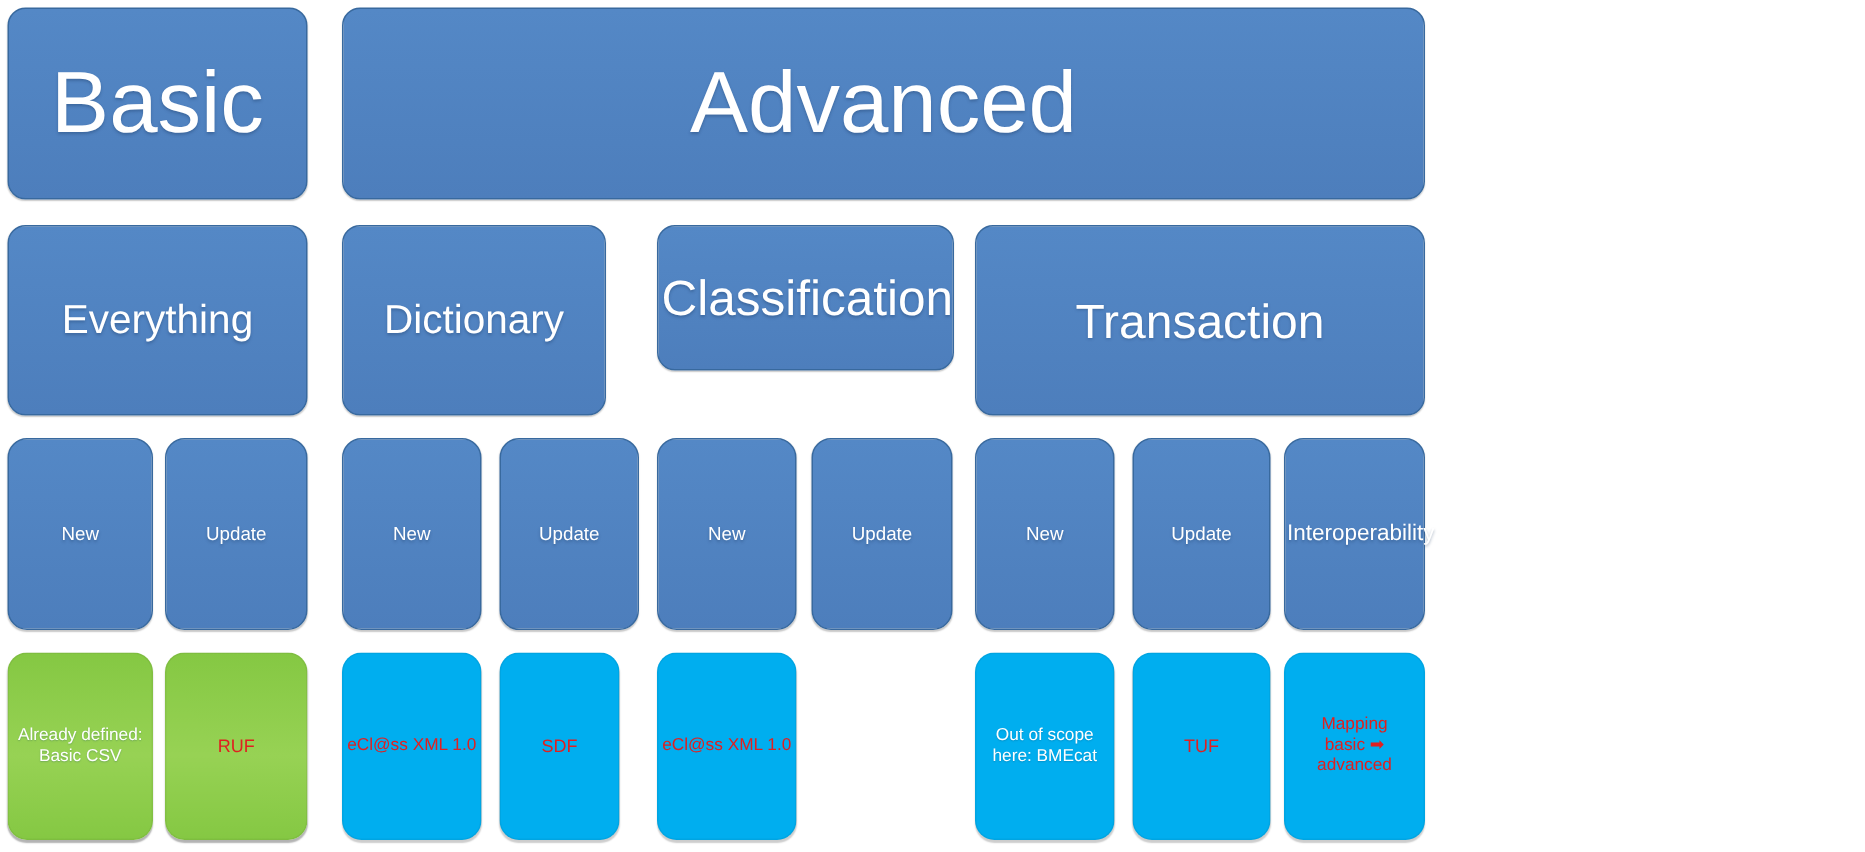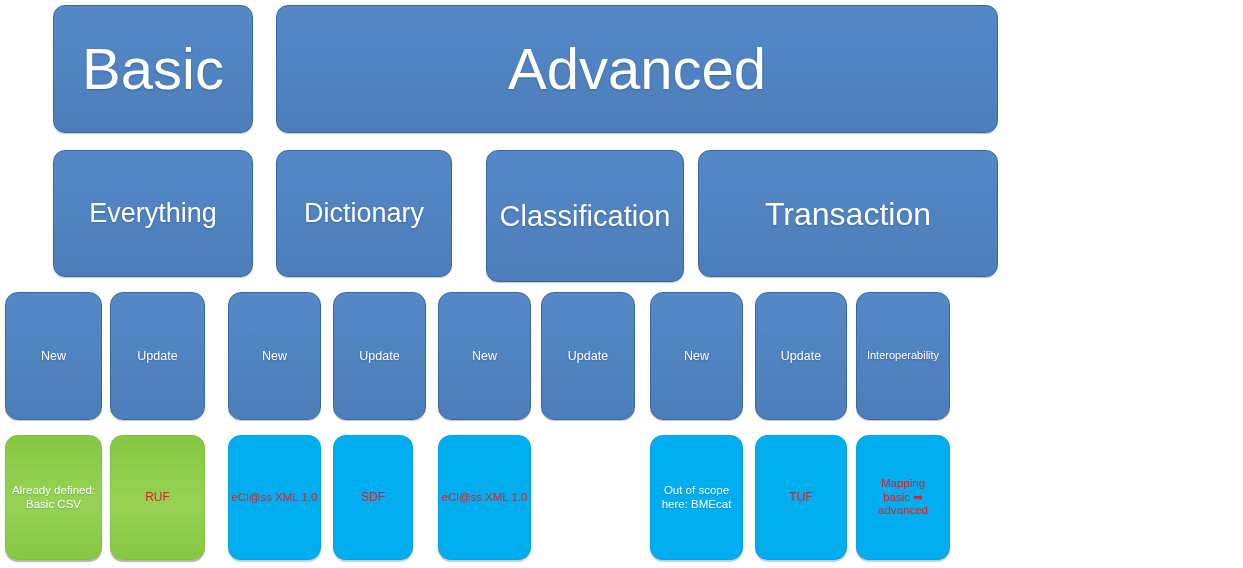--- a/index.html
+++ b/index.html
@@ -16,21 +16,21 @@
     position:absolute;display:flex;align-items:center;justify-content:center;
     text-align:center;box-sizing:border-box;padding:2px;
   }
   .blue{
     background:linear-gradient(180deg,var(--blue-light) 0%,var(--blue) 100%);
     border:1.5px solid var(--blue-border);
     color:var(--white);
     box-shadow:0 1px 1px rgba(0,0,0,0.22);
     text-shadow:0 1px 2px rgba(25,55,95,0.35);
   }
-  .big{border-radius:12px;margin-left:48px;}
+  .big{border-radius:12px;}
   .small{border-radius:13px;}
   .green{
     background:linear-gradient(180deg,var(--green) 0%,var(--green-light) 55%,var(--green) 100%);
     border:1px solid rgba(0,0,0,0.05);
     box-shadow:0 2px 1px rgba(0,0,0,0.30);
   }
   .cyan{
     background:var(--cyan);
     border:1px solid rgba(0,0,0,0.05);
     box-shadow:0 2px 1px rgba(0,0,0,0.20);
@@ -51,21 +51,21 @@
   <div class="box blue big" style="left:228px;top:5px;width:722px;height:128px;font-size:58px;">
     <span class="lbl lbl-big">Advanced</span>
   </div>
 
   <div class="box blue big" style="left:5px;top:150px;width:200px;height:127px;font-size:27px;">
     <span class="lbl lbl-big">Everything</span>
   </div>
   <div class="box blue big" style="left:228px;top:150px;width:176px;height:127px;font-size:27px;">
     <span class="lbl lbl-big">Dictionary</span>
   </div>
-  <div class="box blue big" style="left:438px;top:150px;width:198px;height:132px;font-size:29px;">
+  <div class="box blue big" style="left:438px;top:150px;width:198px;height:97px;font-size:33px;">
     <span class="lbl lbl-big">Classification</span>
   </div>
   <div class="box blue big" style="left:650px;top:150px;width:300px;height:127px;font-size:32px;">
     <span class="lbl lbl-big">Transaction</span>
   </div>
 
   <div class="box blue small" style="left:5px;top:292px;width:97px;height:128px;font-size:12.5px;">
     <span class="lbl">New</span>
   </div>
   <div class="box blue small" style="left:110px;top:292px;width:95px;height:128px;font-size:12.5px;">
@@ -82,21 +82,21 @@
   </div>
   <div class="box blue small" style="left:541px;top:292px;width:94px;height:128px;font-size:12.5px;">
     <span class="lbl">Update</span>
   </div>
   <div class="box blue small" style="left:650px;top:292px;width:93px;height:128px;font-size:12.5px;">
     <span class="lbl">New</span>
   </div>
   <div class="box blue small" style="left:755px;top:292px;width:92px;height:128px;font-size:12.5px;">
     <span class="lbl">Update</span>
   </div>
-  <div class="box blue small" style="left:856px;top:292px;width:94px;height:128px;font-size:11px;padding:1px;">
+  <div class="box blue small" style="left:856px;top:292px;width:94px;height:128px;font-size:15px;padding:1px;">
     <span class="lbl">Interoperability</span>
   </div>
 
   <div class="box green small text-white" style="left:5px;top:435px;width:97px;height:125px;font-size:11.5px;">
     <span class="lbl">Already defined:
 Basic CSV</span>
   </div>
   <div class="box green small text-red" style="left:110px;top:435px;width:95px;height:125px;font-size:12px;">
     <span class="lbl">RUF</span>
   </div>

